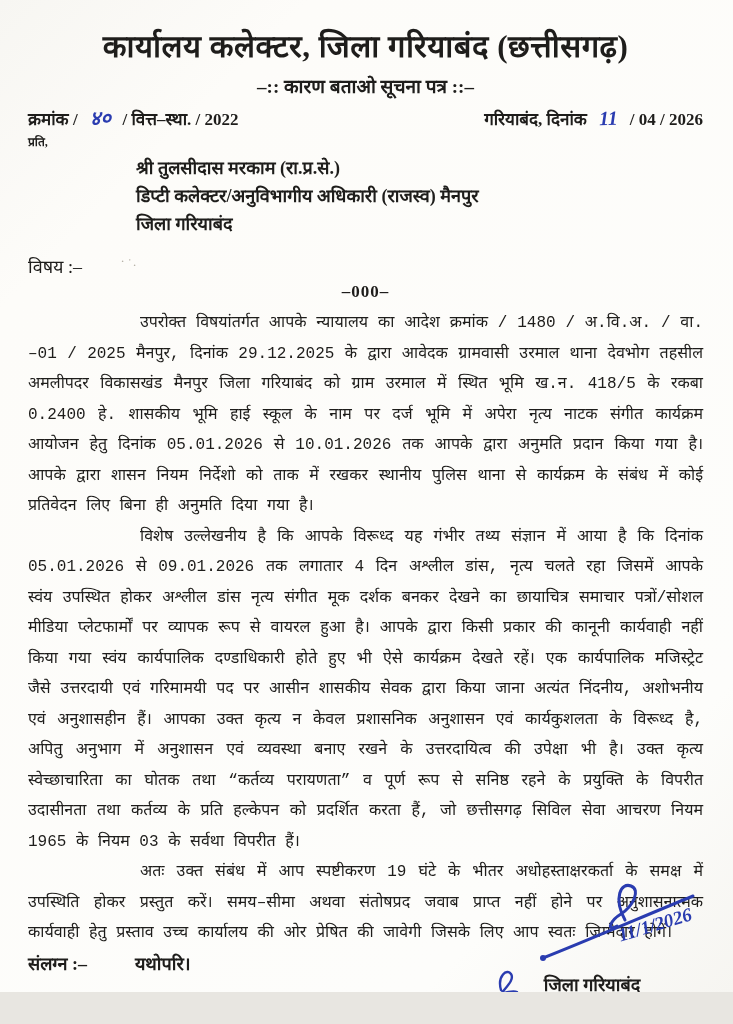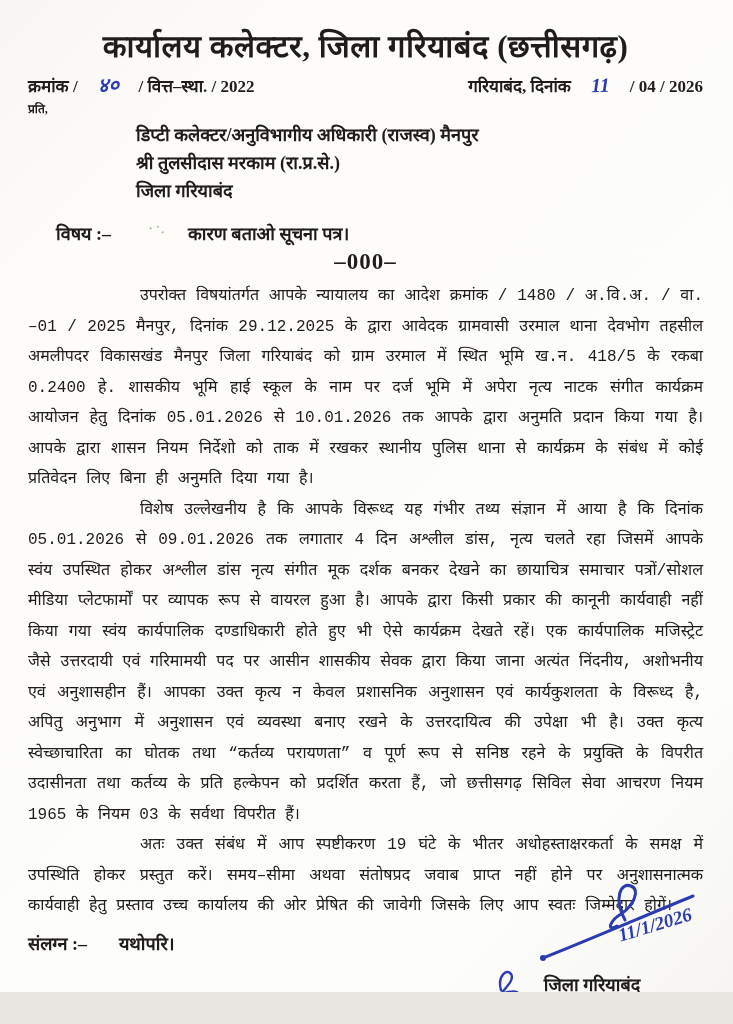--- a/index.html
+++ b/index.html
@@ -28,80 +28,79 @@
     margin-top:7px;
   }
   .ref-row{
     display:flex;
     justify-content:space-between;
     align-items:baseline;
     font-size:17px;
     font-weight:600;
     margin-top:5px;
   }
-  .ref-left,.ref-right{display:flex;align-items:baseline;gap:12px;}
+  .ref-left,.ref-right{display:flex;align-items:baseline;gap:4px;}
   .hand-blue{
     color:#2a3cb0;
     font-weight:700;
     font-size:20px;
     padding:0 8px;
     font-style:italic;
     transform:rotate(-2deg);
     display:inline-block;
   }
   .to-label{font-size:12px;font-weight:700;margin-top:2px;}
   .addressee{
     margin-left:108px;
     font-size:18px;
     font-weight:600;
     line-height:28px;
     margin-top:4px;
   }
   .subject-row{
     display:flex;
-    gap:24px;
+    gap:8px;
     font-size:18px;
-    font-weight:700;
+    font-weight:400;
     margin-top:16px;
     position:relative;
-    margin-left:28px;
   }
   .subject-row .subject-label{min-width:72px;}
   .subject-row .subject-text{margin-left:36px;}
   .pencil-mark{
     position:absolute;
     left:92px;top:2px;
     color:#b7b2a8;
     font-size:13px;
     transform:rotate(18deg);
     letter-spacing:2px;
   }
   .divider{
     text-align:center;
-    font-size:23px;
+    font-size:17px;
     font-weight:600;
     margin-top:4px;
     letter-spacing:1px;
   }
   .body-text{margin-top:6px;}
   .body-text p{
     margin:0;
     font-size:16px;
     line-height:30.5px;
     text-align:justify;
     text-indent:112px;
     font-weight:500;
     font-family:Liberation Mono, monospace;
   }
   .enclosure-row{
     display:flex;
-    gap:32px;
+    gap:48px;
     font-size:18px;
     font-weight:700;
-    margin-top:9px;
+    margin-top:2px;
   }
   .signature-block{
     position:absolute;
     right:26px;
     top:880px;
     width:230px;
     text-align:center;
   }
   .sig-art{position:relative;height:92px;}
   .sig-art svg{position:absolute;right:8px;top:0;}
@@ -122,46 +121,46 @@
     left:18px;top:-6px;
   }
 </style>
 </head>
 <body>
 
 <div class="page">
 
   <div class="letterhead-title">कार्यालय कलेक्टर, जिला गरियाबंद (छत्तीसगढ़)</div>
 
+  <div class="notice-type">–:: कारण बताओ सूचना पत्र ::–</div>
 
   <div class="ref-row">
     <div class="ref-left">
       <span>क्रमांक /</span>
       <span class="hand-blue">४०</span>
       <span>/ वित्त–स्था. / 2022</span>
     </div>
     <div class="ref-right">
       <span>गरियाबंद, दिनांक</span>
       <span class="hand-blue">11</span>
       <span>/ 04 / 2026</span>
     </div>
   </div>
 
   <div class="to-label">प्रति,</div>
 
   <div class="addressee">
+    <div>श्री तुलसीदास मरकाम (रा.प्र.से.)</div>
     <div>डिप्टी कलेक्टर/अनुविभागीय अधिकारी (राजस्व) मैनपुर</div>
-    <div>श्री तुलसीदास मरकाम (रा.प्र.से.)</div>
     <div>जिला गरियाबंद</div>
   </div>
 
   <div class="subject-row">
     <span class="subject-label">विषय :–</span>
     <span class="pencil-mark">·˙·</span>
-    <span class="subject-text">कारण बताओ सूचना पत्र।</span>
   </div>
 
   <div class="divider">–000–</div>
 
   <div class="body-text">
     <p>उपरोक्त विषयांतर्गत आपके न्यायालय का आदेश क्रमांक / 1480 / अ.वि.अ. / वा. –01 / 2025 मैनपुर, दिनांक 29.12.2025 के द्वारा आवेदक ग्रामवासी उरमाल थाना देवभोग तहसील अमलीपदर विकासखंड मैनपुर जिला गरियाबंद को ग्राम उरमाल में स्थित भूमि ख.न. 418/5 के रकबा 0.2400 हे. शासकीय भूमि हाई स्कूल के नाम पर दर्ज भूमि में अपेरा नृत्य नाटक संगीत कार्यक्रम आयोजन हेतु दिनांक 05.01.2026 से 10.01.2026 तक आपके द्वारा अनुमति प्रदान किया गया है। आपके द्वारा शासन नियम निर्देशो को ताक में रखकर स्थानीय पुलिस थाना से कार्यक्रम के संबंध में कोई प्रतिवेदन लिए बिना ही अनुमति दिया गया है।</p>
     <p>विशेष उल्लेखनीय है कि आपके विरूध्द यह गंभीर तथ्य संज्ञान में आया है कि दिनांक 05.01.2026 से 09.01.2026 तक लगातार 4 दिन अश्लील डांस, नृत्य चलते रहा जिसमें आपके स्वंय उपस्थित होकर अश्लील डांस नृत्य संगीत मूक दर्शक बनकर देखने का छायाचित्र समाचार पत्रों/सोशल मीडिया प्लेटफार्मों पर व्यापक रूप से वायरल हुआ है। आपके द्वारा किसी प्रकार की कानूनी कार्यवाही नहीं किया गया स्वंय कार्यपालिक दण्डाधिकारी होते हुए भी ऐसे कार्यक्रम देखते रहें। एक कार्यपालिक मजिस्ट्रेट जैसे उत्तरदायी एवं गरिमामयी पद पर आसीन शासकीय सेवक द्वारा किया जाना अत्यंत निंदनीय, अशोभनीय एवं अनुशासहीन हैं। आपका उक्त कृत्य न केवल प्रशासनिक अनुशासन एवं कार्यकुशलता के विरूध्द है, अपितु अनुभाग में अनुशासन एवं व्यवस्था बनाए रखने के उत्तरदायित्व की उपेक्षा भी है। उक्त कृत्य स्वेच्छाचारिता का घोतक तथा “कर्तव्य परायणता” व पूर्ण रूप से सनिष्ठ रहने के प्रयुक्ति के विपरीत उदासीनता तथा कर्तव्य के प्रति हल्केपन को प्रदर्शित करता हैं, जो छत्तीसगढ़ सिविल सेवा आचरण नियम 1965 के नियम 03 के सर्वथा विपरीत हैं।</p>
     <p>अतः उक्त संबंध में आप स्पष्टीकरण 19 घंटे के भीतर अधोहस्ताक्षरकर्ता के समक्ष में उपस्थिति होकर प्रस्तुत करें। समय–सीमा अथवा संतोषप्रद जवाब प्राप्त नहीं होने पर अनुशासनात्मक कार्यवाही हेतु प्रस्ताव उच्च कार्यालय की ओर प्रेषित की जावेगी जिसके लिए आप स्वतः जिम्मेदार होगें।</p>
   </div>
 

